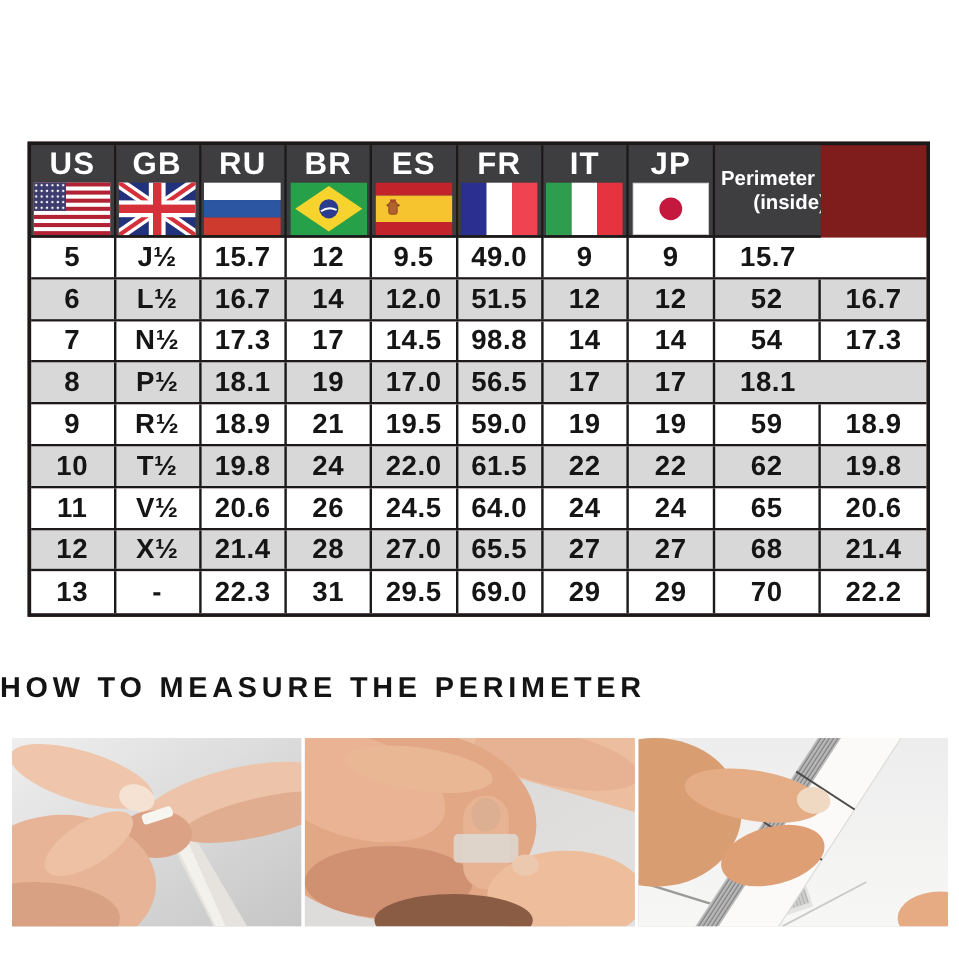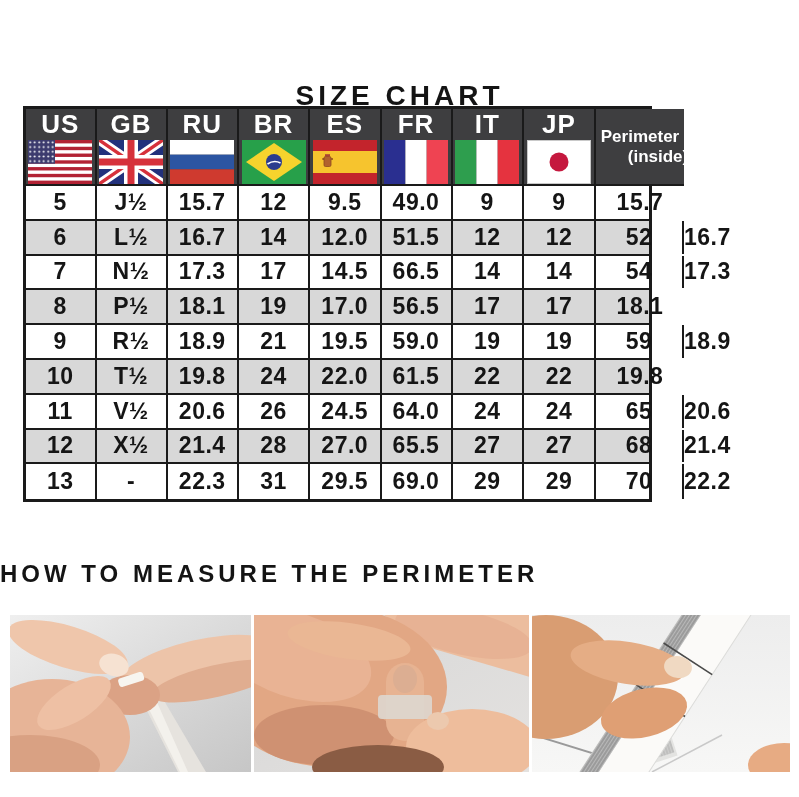--- a/index.html
+++ b/index.html
@@ -6,21 +6,21 @@
   .canvas{position:relative;width:799px;height:797px;background:#ffffff;overflow:hidden;
           font-family:"Liberation Sans",sans-serif;}
 
   
   .main-title{position:absolute;top:80px;left:0;width:100%;text-align:center;
     font-size:28px;font-weight:700;letter-spacing:4px;color:#141414;}
   .measure-title{position:absolute;top:560px;left:0;width:100%;text-align:left;
     font-size:24px;font-weight:700;letter-spacing:4px;color:#141414;}
 
   
-  .size-table{position:absolute;left:23px;top:106px;width:629px;box-sizing:border-box;
+  .size-table{position:absolute;left:23px;top:118px;width:752px;box-sizing:border-box;
     border:3px solid #1a1a1a;background:#7f1d1d;}
   .thead,.trow{display:grid;grid-template-columns:70.5px 71px 71.5px 71px 71.5px 71px 71.5px 72px 88px 1fr;}
   .thead{height:77px;}
   .hcell{background:#3e3e40;border-right:2px solid #1a1a1a;border-bottom:2px solid #1a1a1a;
     display:flex;flex-direction:column;align-items:center;justify-content:flex-start;
     overflow:hidden;}
   .hcell:last-child{border-right:none;}
   .country-code{color:#ffffff;font-size:26px;font-weight:700;letter-spacing:1px;
     line-height:31px;height:31px;}
   .flag{width:64px;height:44px;display:block;}
@@ -41,21 +41,20 @@
   .photo svg{display:block;}
   .p1{width:242px;}
   .p2{width:276px;}
   .p3{width:259px;}
 </style>
 </head>
 <body>
 
 <div class="canvas">
 
-  <div class="main-title">SIZE CHART</div>
 
   <div class="size-table">
     <div class="thead">
 
       <div class="hcell">
         <span class="country-code">US</span>
         <svg class="flag" viewBox="0 0 64 44">
           <defs>
               <pattern id="us-stars" width="4.5" height="4.7" patternUnits="userSpaceOnUse">
             <circle cx="2.2" cy="2.3" r="1" fill="#fff"></circle>
@@ -177,21 +176,21 @@
           <div class="tcell">12</div>
           <div class="tcell">52</div>
           <div class="tcell">16.7</div>
         </div>
         <div class="trow">
           <div class="tcell">7</div>
           <div class="tcell">N½</div>
           <div class="tcell">17.3</div>
           <div class="tcell">17</div>
           <div class="tcell">14.5</div>
-          <div class="tcell">66.5</div>
+          <div class="tcell">98.8</div>
           <div class="tcell">14</div>
           <div class="tcell">14</div>
           <div class="tcell">54</div>
           <div class="tcell">17.3</div>
         </div>
         <div class="trow alt">
           <div class="tcell">8</div>
           <div class="tcell">P½</div>
           <div class="tcell">18.1</div>
           <div class="tcell">19</div>
@@ -215,20 +214,21 @@
         </div>
         <div class="trow alt">
           <div class="tcell">10</div>
           <div class="tcell">T½</div>
           <div class="tcell">19.8</div>
           <div class="tcell">24</div>
           <div class="tcell">22.0</div>
           <div class="tcell">61.5</div>
           <div class="tcell">22</div>
           <div class="tcell">22</div>
+          <div class="tcell">62</div>
           <div class="tcell">19.8</div>
         </div>
         <div class="trow">
           <div class="tcell">11</div>
           <div class="tcell">V½</div>
           <div class="tcell">20.6</div>
           <div class="tcell">26</div>
           <div class="tcell">24.5</div>
           <div class="tcell">64.0</div>
           <div class="tcell">24</div>

